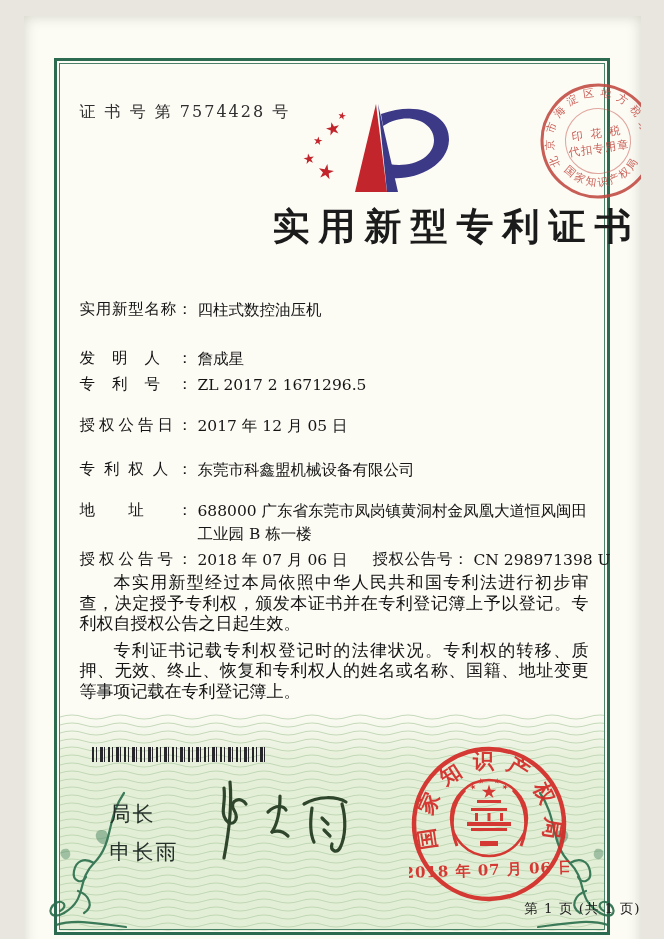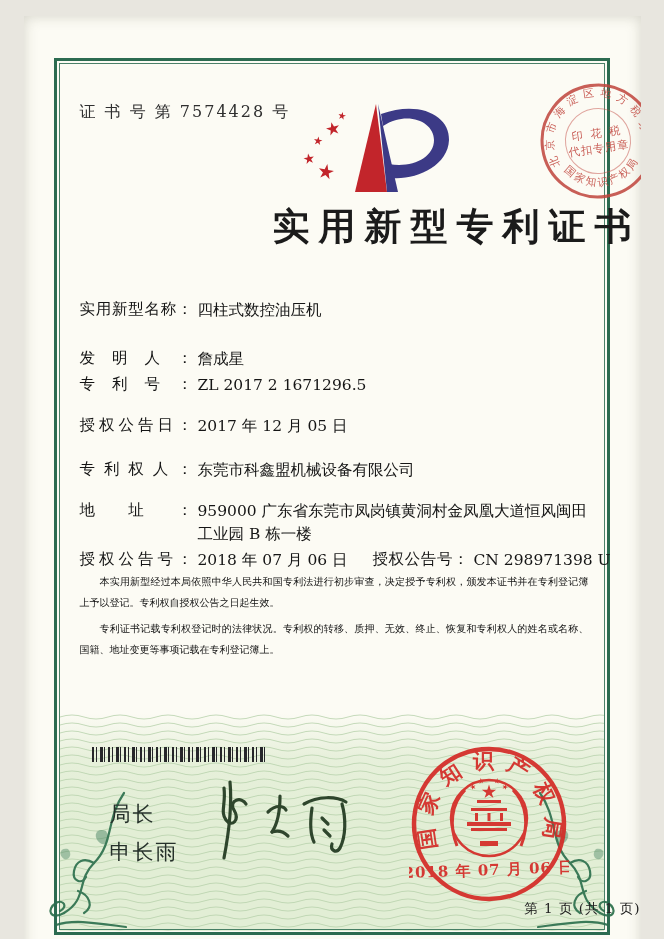--- a/index.html
+++ b/index.html
@@ -25,21 +25,21 @@
   
   .fields{position:absolute; left:56px; right:50px; top:0; z-index:6; font-size:15.5px; color:#151515;}
   .frow{position:absolute; left:0; right:0; white-space:nowrap;}
   .flabel{display:inline-block; width:113px; text-align:justify; text-align-last:justify; vertical-align:top;}
   .fvalue{display:inline-block; margin-left:5px; white-space:pre-line; vertical-align:top; line-height:1.5; max-width:440px;}
   .r1{top:283px}.r2{top:332px}.r3{top:358px}.r4{top:399px}.r5{top:443px}.r6{top:484px}.r7{top:533px}
   .pair2{position:absolute; left:293px; top:0; white-space:nowrap;}
   .pair2 .flabel{width:96px;}
   
   .paras{position:absolute; left:56px; right:52px; top:556px; z-index:6;}
-  .paras p{margin:0 0 6px 0; text-indent:2em; font-size:10px; line-height:20.5px;
+  .paras p{margin:0 0 6px 0; text-indent:2em; font-size:17px; line-height:20.5px;
     text-align:justify; color:#121212;}
   
   .band{position:absolute; left:36px; right:37px; top:697px; bottom:24px; z-index:1;
     background:linear-gradient(180deg, rgba(227,238,214,0) 0px, rgba(227,238,214,.85) 45px, #e2eed5 110px);}
   .band svg{position:absolute; inset:0; width:100%; height:100%; opacity:.8;}
   
   .barcode{position:absolute; left:68px; top:731px; width:176px; height:15px; z-index:6;
     background:repeating-linear-gradient(90deg,
       #26262a 0 2px, rgba(0,0,0,0) 2px 4px,
       #26262a 4px 5px, rgba(0,0,0,0) 5px 8px,
@@ -155,21 +155,21 @@
     <div class="frow r3">
       <span class="flabel">专利号：</span><span class="fvalue">ZL 2017 2 1671296.5</span>
     </div>
     <div class="frow r4">
       <span class="flabel">授权公告日：</span><span class="fvalue">2017 年 12 月 05 日</span>
     </div>
     <div class="frow r5">
       <span class="flabel">专利权人：</span><span class="fvalue">东莞市科鑫盟机械设备有限公司</span>
     </div>
     <div class="frow r6">
-      <span class="flabel">地址：</span><span class="fvalue">959000 广东省东莞市凤岗镇黄洞村金凤凰大道恒风闽田
+      <span class="flabel">地址：</span><span class="fvalue">688000 广东省东莞市凤岗镇黄洞村金凤凰大道恒风闽田
 工业园 B 栋一楼</span>
     </div>
     <div class="frow r7">
       <span class="flabel">授权公告号：</span><span class="fvalue">2018 年 07 月 06 日</span>
       <span class="pair2">
         <span class="flabel">授权公告号：</span><span class="fvalue">CN 298971398 U</span>
       </span>
     </div>
   </div>
 

